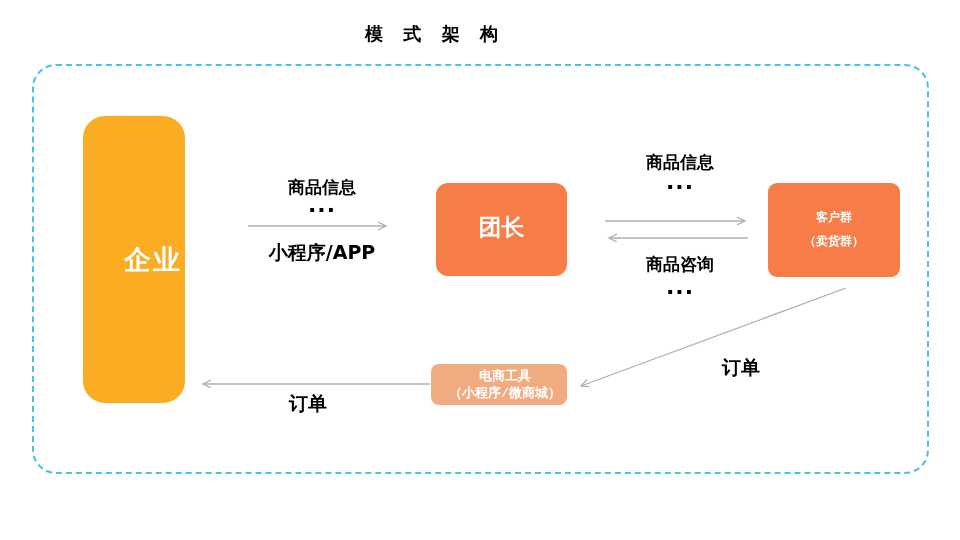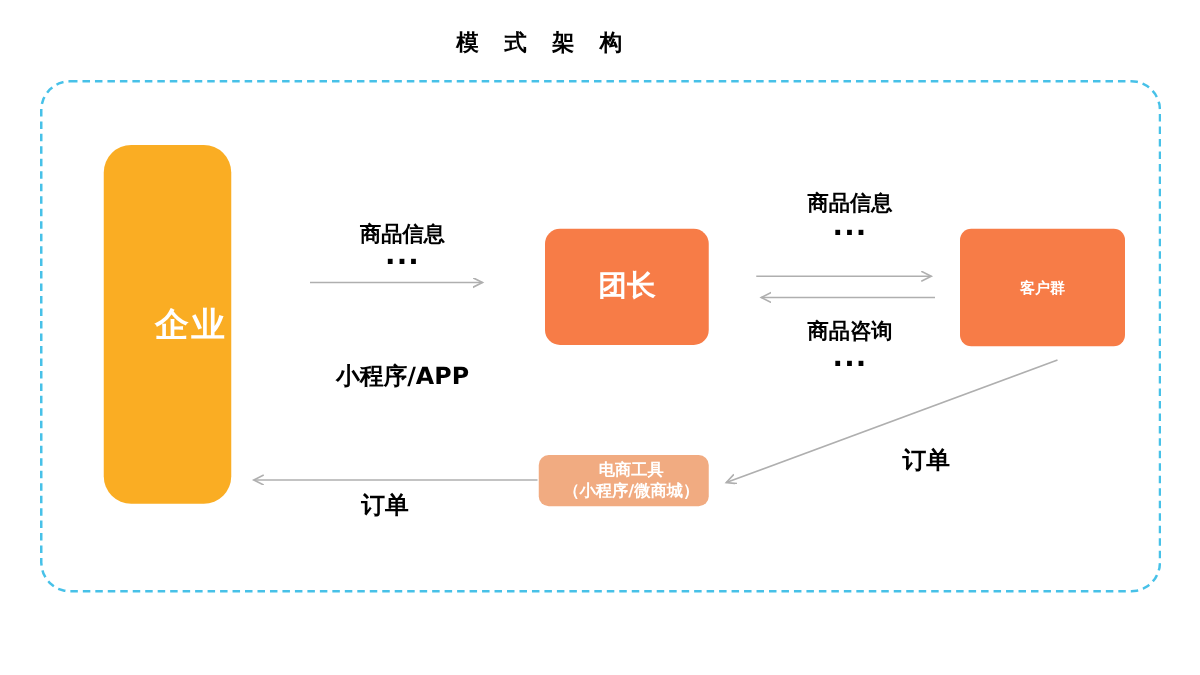--- a/index.html
+++ b/index.html
@@ -29,21 +29,21 @@
 
   .dashed-frame{
     position:absolute;left:32px;top:64px;width:897px;height:410px;
     border:2px dashed var(--frame-dash);
     border-radius:24px;
   }
 
   .node{
     position:absolute;
     display:flex;flex-direction:column;align-items:center;justify-content:center;
-    color:var(--node-text);font-weight:bold;text-align:center;
+    color:var(--node-text);font-weight:bold;text-align:center;font-family:Liberation Mono, monospace;
   }
   .node-enterprise{
     left:83px;top:116px;width:102px;height:287px;
     background:var(--enterprise-fill);border-radius:22px;
     font-size:27px;letter-spacing:2px;padding-left:38px;
   }
   .node-leader{
     left:436px;top:183px;width:131px;height:93px;
     background:var(--node-fill);border-radius:12px;
     font-size:23px;line-height:31px;
@@ -98,30 +98,31 @@
   <div class="node node-enterprise">
     <span>企业</span>
   </div>
 
   <div class="node node-leader">
     <span>团长</span>
   </div>
 
   <div class="node node-customers">
     <span>客户群</span>
+    <span>（卖货群）</span>
   </div>
 
   <div class="node node-tool">
     <span>电商工具</span>
     <span>（小程序/微商城）</span>
   </div>
 
   <div class="edge-label lbl-md" style="left:322px;top:176px;">商品信息</div>
   <div class="edge-label lbl-dots" style="left:322px;top:200px;">...</div>
-  <div class="edge-label lbl-lg" style="left:322px;top:240px;margin-top:48px;">小程序/APP</div>
+  <div class="edge-label lbl-lg" style="left:322px;top:240px;">小程序/APP</div>
 
   <div class="edge-label lbl-md" style="left:680px;top:151px;">商品信息</div>
   <div class="edge-label lbl-dots" style="left:680px;top:177px;">...</div>
 
   <div class="edge-label lbl-md" style="left:680px;top:253px;">商品咨询</div>
   <div class="edge-label lbl-dots" style="left:680px;top:282px;">...</div>
 
   <div class="edge-label lbl-lg" style="left:741px;top:355px;">订单</div>
 
   <div class="edge-label lbl-lg" style="left:308px;top:391px;">订单</div>

